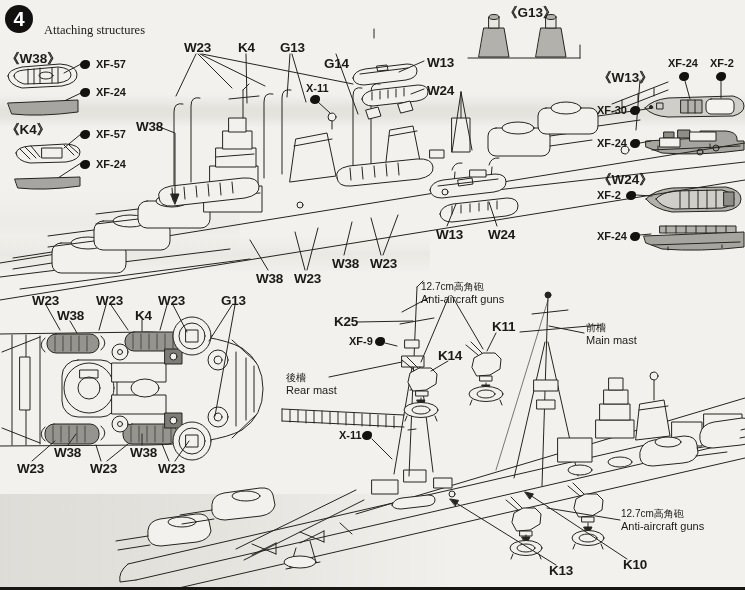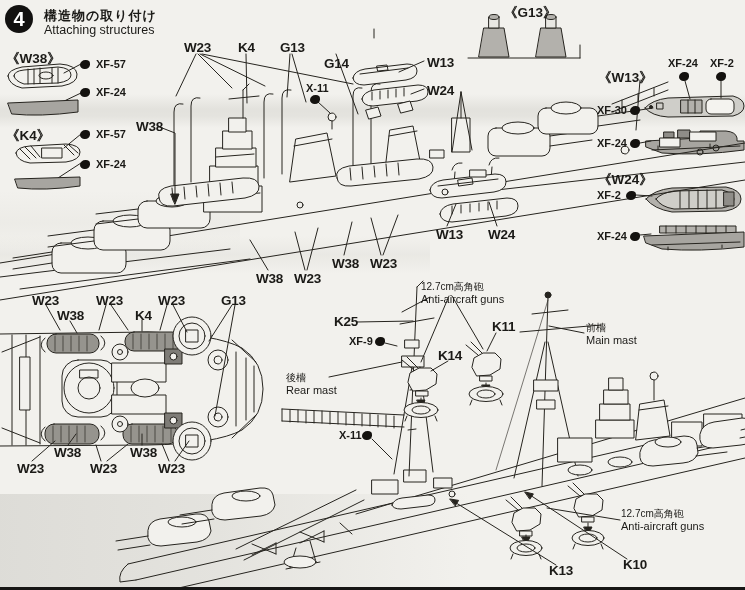--- a/index.html
+++ b/index.html
@@ -18,21 +18,21 @@
     background:linear-gradient(90deg,#dbdad5 0%,#e2e1dc 45%,rgba(242,241,237,0) 100%);opacity:.9;}
   .band4{left:0;top:190px;width:240px;height:60px;
     background:linear-gradient(180deg,rgba(230,229,224,0),#e7e6e1 55%,rgba(242,241,237,0));opacity:.5;}
   .bottom-rule{position:absolute;left:0;bottom:0;width:745px;height:3px;background:#171615;}
   .badge{
     position:absolute;left:5px;top:5px;width:28px;height:28px;border-radius:50%;
     background:#121110;color:#fff;font-weight:bold;font-size:20px;
     display:flex;align-items:center;justify-content:center;
   }
   .title-jp{position:absolute;left:44px;top:7px;font-size:13px;font-weight:bold;letter-spacing:1px;}
-  .title-en{position:absolute;left:44px;top:23px;font-size:12.5px;font-weight:500;}
+  .title-en{position:absolute;left:44px;top:23px;font-size:12.5px;font-weight:500;font-family:Liberation Serif, serif;}
   .plabel{position:absolute;font-weight:bold;font-size:13.5px;letter-spacing:-0.2px;white-space:nowrap;}
   .blabel{position:absolute;font-weight:bold;font-size:13.5px;white-space:nowrap;}
   .pcode{position:absolute;font-weight:bold;font-size:11px;white-space:nowrap;}
   .pdot{position:absolute;width:10px;height:9px;background:#14120f;border-radius:60% 45% 55% 50%;}
   .anno{position:absolute;font-size:11px;line-height:1.2;white-space:nowrap;}
   .anno .jp{font-weight:normal;font-size:10px;}
   svg{display:block;}
 </style>
 </head>
 <body>
@@ -354,28 +354,27 @@
       <path d="M372,439 L392,459"></path>
       <path d="M556,565 L453,501"></path>
       <polygon points="450,499 458.6,500.4 455.4,505.6" fill="#26241f"></polygon>
       <path d="M627,559 L527,493"></path>
       <polygon points="525,492 533.4,493.9 530,498.9" fill="#26241f"></polygon>
       <path d="M620,520 L547,508"></path>
     </g>
   </svg>
 
   <div class="badge">4</div>
-  <div class="title-jp">構造物の取り付け</div>
   <div class="title-en">Attaching structures</div>
 
   <div class="layer">
 
       <span class="blabel" style="left: 6px; top: 50px;">《W38》</span>
 
-      <span class="blabel" style="left: 6px; top: 127px;">《K4》</span>
+      <span class="blabel" style="left: 6px; top: 121px;">《K4》</span>
 
       <span class="blabel" style="left: 504px; top: 4px;">《G13》</span>
 
       <span class="blabel" style="left: 598px; top: 69px;">《W13》</span>
 
       <span class="blabel" style="left: 598px; top: 171px;">《W24》</span>
     </div>
 
   <div class="layer">
 

